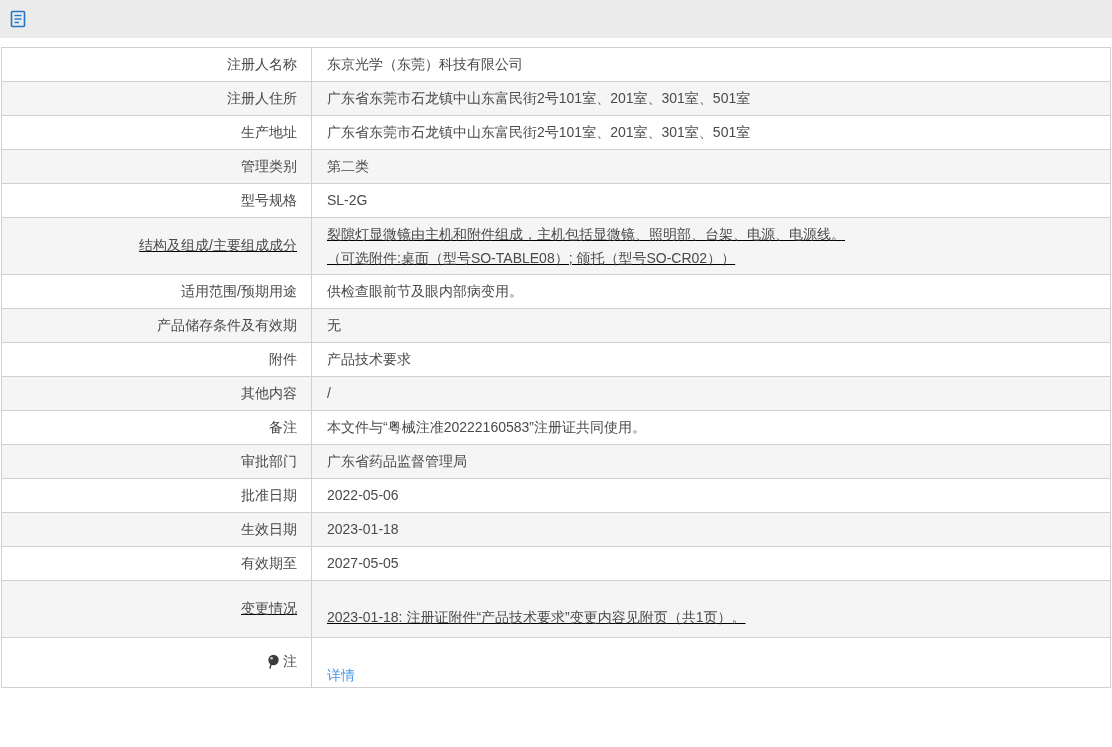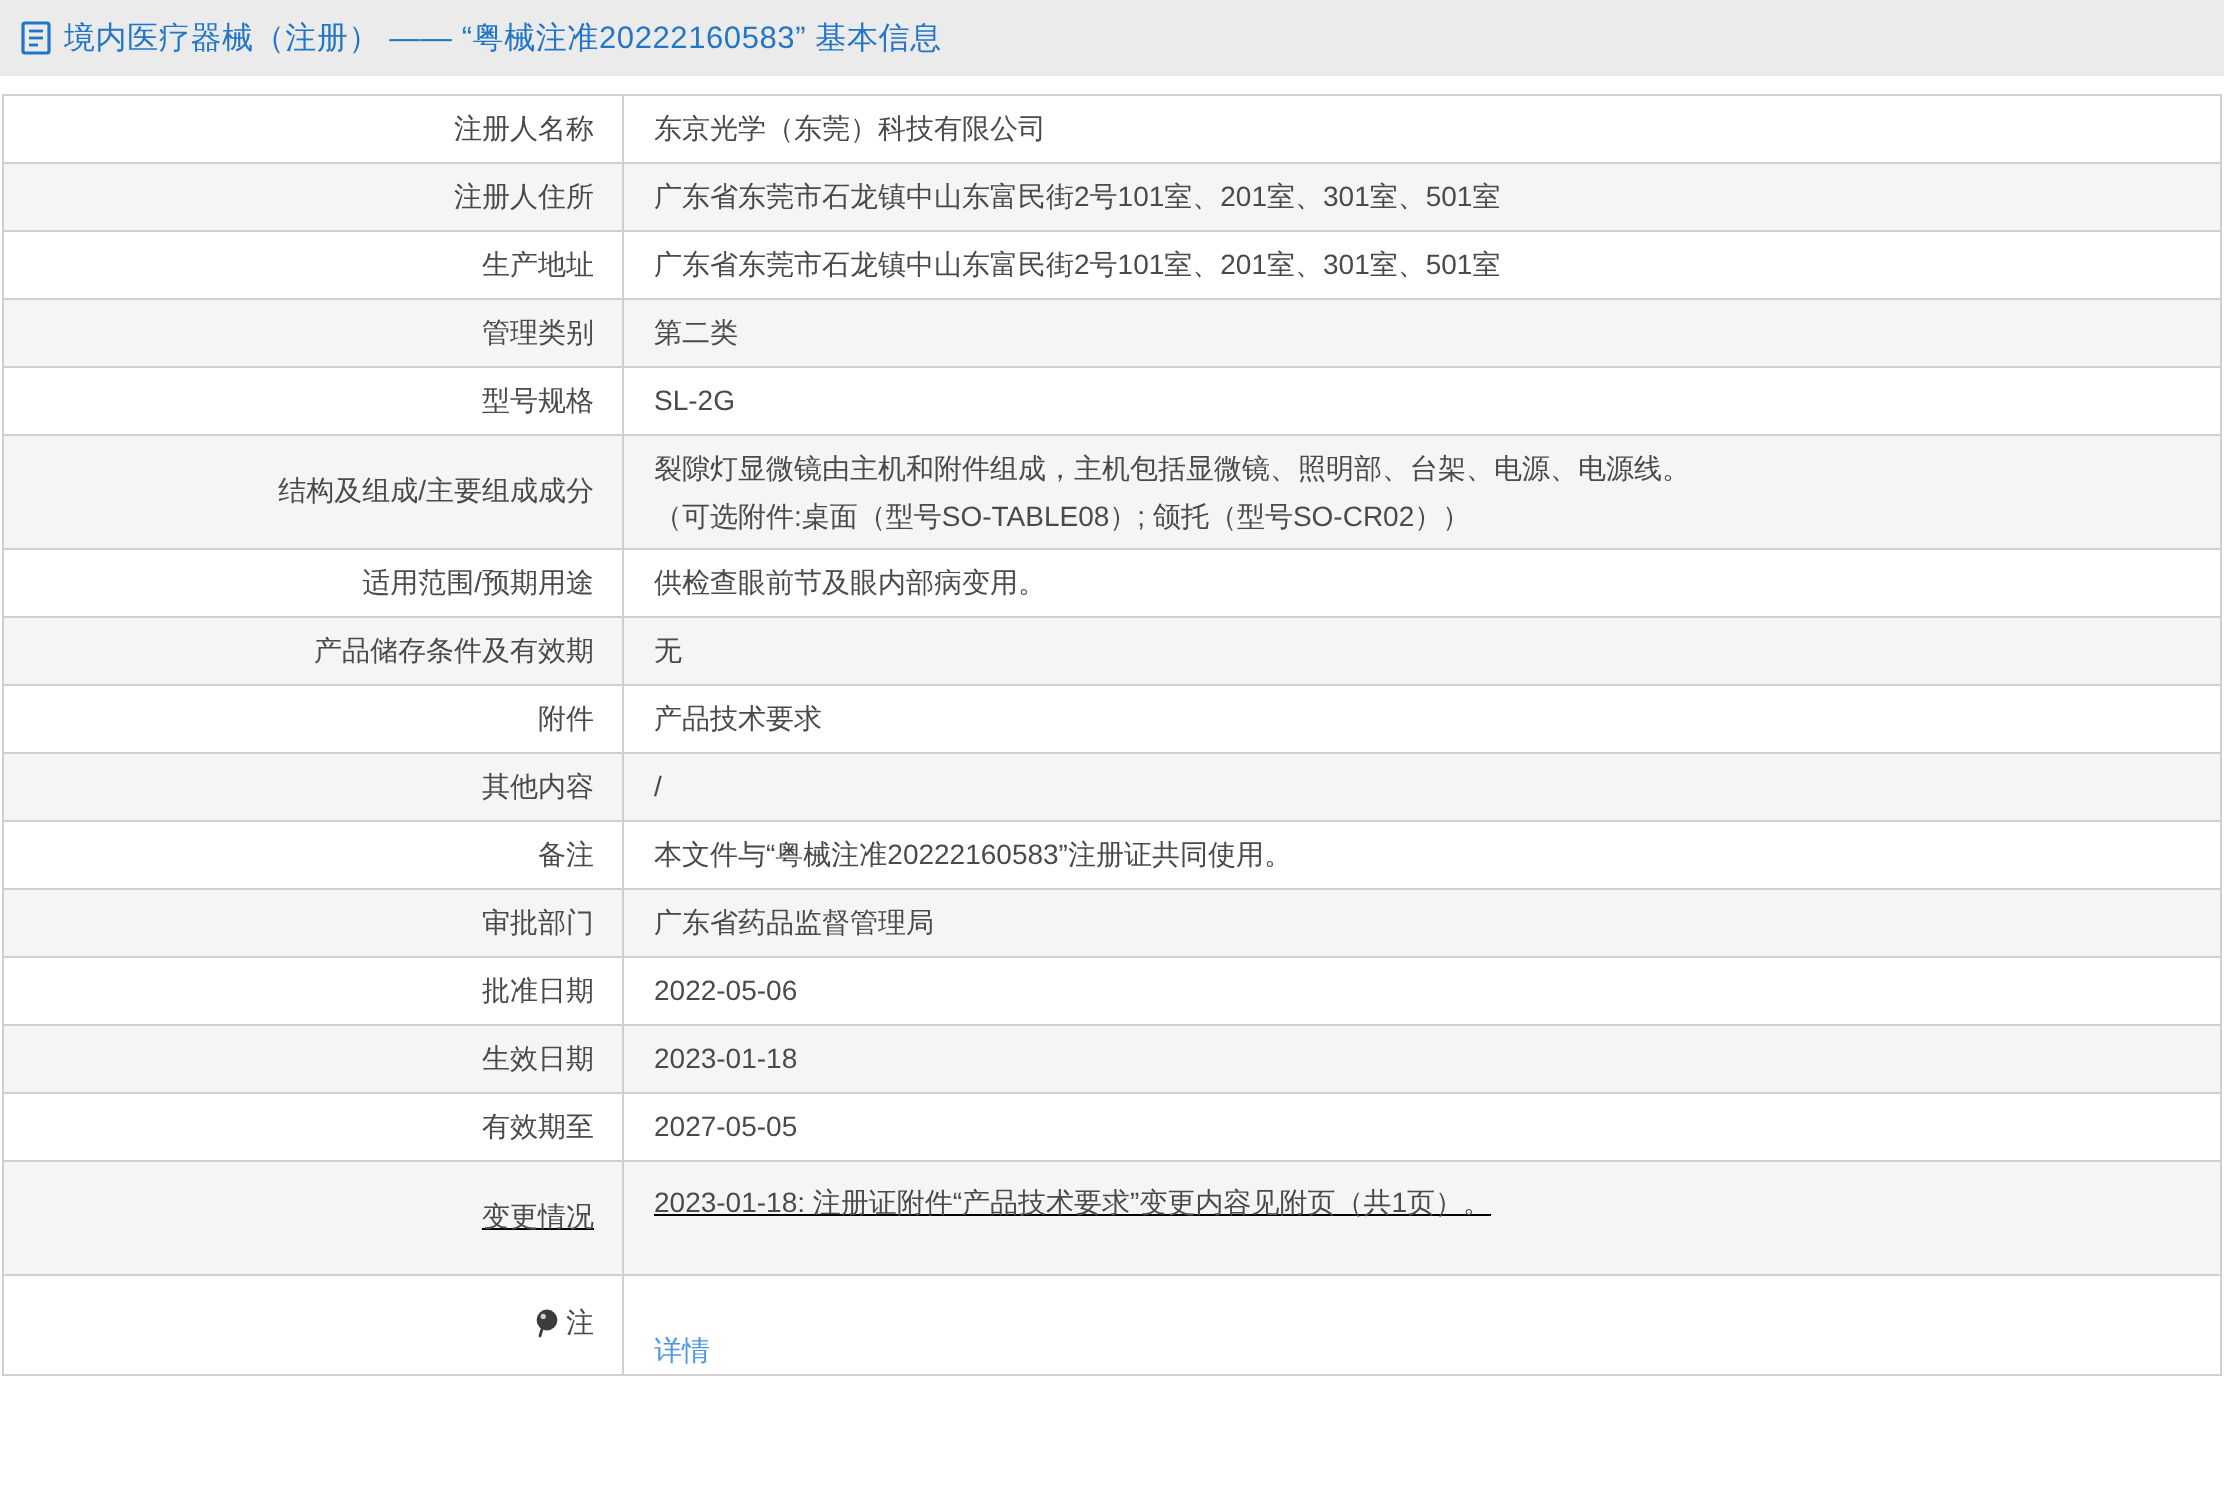--- a/index.html
+++ b/index.html
@@ -32,21 +32,21 @@
   .doc-icon svg { display: block; }
   table.info-table {
     width: 1110px;
     margin: 9px 0 0 1px;
     border-collapse: collapse;
     table-layout: fixed;
     border: 1px solid var(--border_gray);
   }
   table.info-table col.c-label { width: 310px; }
   table.info-table tr { height: 34px; }
-  table.info-table tr.row-multi { height: 57px; }
+  table.info-table tr.row-multi { height: 57px; text-decoration: underline; }
   table.info-table tr.row-tall  { height: 57px; text-decoration: underline; }
   table.info-table tr.row-note  { height: 37px; }
   table.info-table tr:nth-child(even) { background: var(--row_alt_bg); }
   th, td {
     border-top: 1px solid var(--border_gray);
     font-size: 14px;
     font-weight: 400;
     color: var(--text_gray);
     vertical-align: middle;
   }
@@ -55,42 +55,41 @@
     padding: 0 14px 0 6px;
     border-right: 1px solid var(--border_gray);
     white-space: nowrap;
   }
   td {
     text-align: left;
     padding: 0 12px 0 15px;
     white-space: pre-line;
     line-height: 1.75;
   }
-  tr.row-tall td { vertical-align: top; padding-top: 8px; }
+  tr.row-tall td { vertical-align: top; padding-top: 24px; }
   a.details-link {
     color: var(--link_blue);
     text-decoration: none;
     cursor: pointer;
   }
   .note-label { display: inline-flex; align-items: center; gap: 3px; }
   .balloon-icon svg { display: block; }
 </style>
 </head>
 <body>
 
 <div class="header-bar">
   <span class="doc-icon">
     <svg width="16" height="18" viewBox="0 0 16 18" fill="none">
       <rect x="1.5" y="1.5" width="13" height="15" rx="1" stroke="#2176c7" stroke-width="1.6"></rect>
       <line x1="4.5" y1="5.5" x2="11.5" y2="5.5" stroke="#2176c7" stroke-width="1.4"></line>
       <line x1="4.5" y1="9" x2="11.5" y2="9" stroke="#2176c7" stroke-width="1.4"></line>
       <line x1="4.5" y1="12.5" x2="9" y2="12.5" stroke="#2176c7" stroke-width="1.4"></line>
     </svg>
   </span>
-  <span class="header-title">境内医疗器械（注册） —— “粤械注准20222160583” 基本信息</span>
 </div>
 
 <table class="info-table">
   <colgroup>
       <col class="c-label">
       <col class="c-value">
     </colgroup>
   <tbody>
     <tr>
       <th>注册人名称</th>

